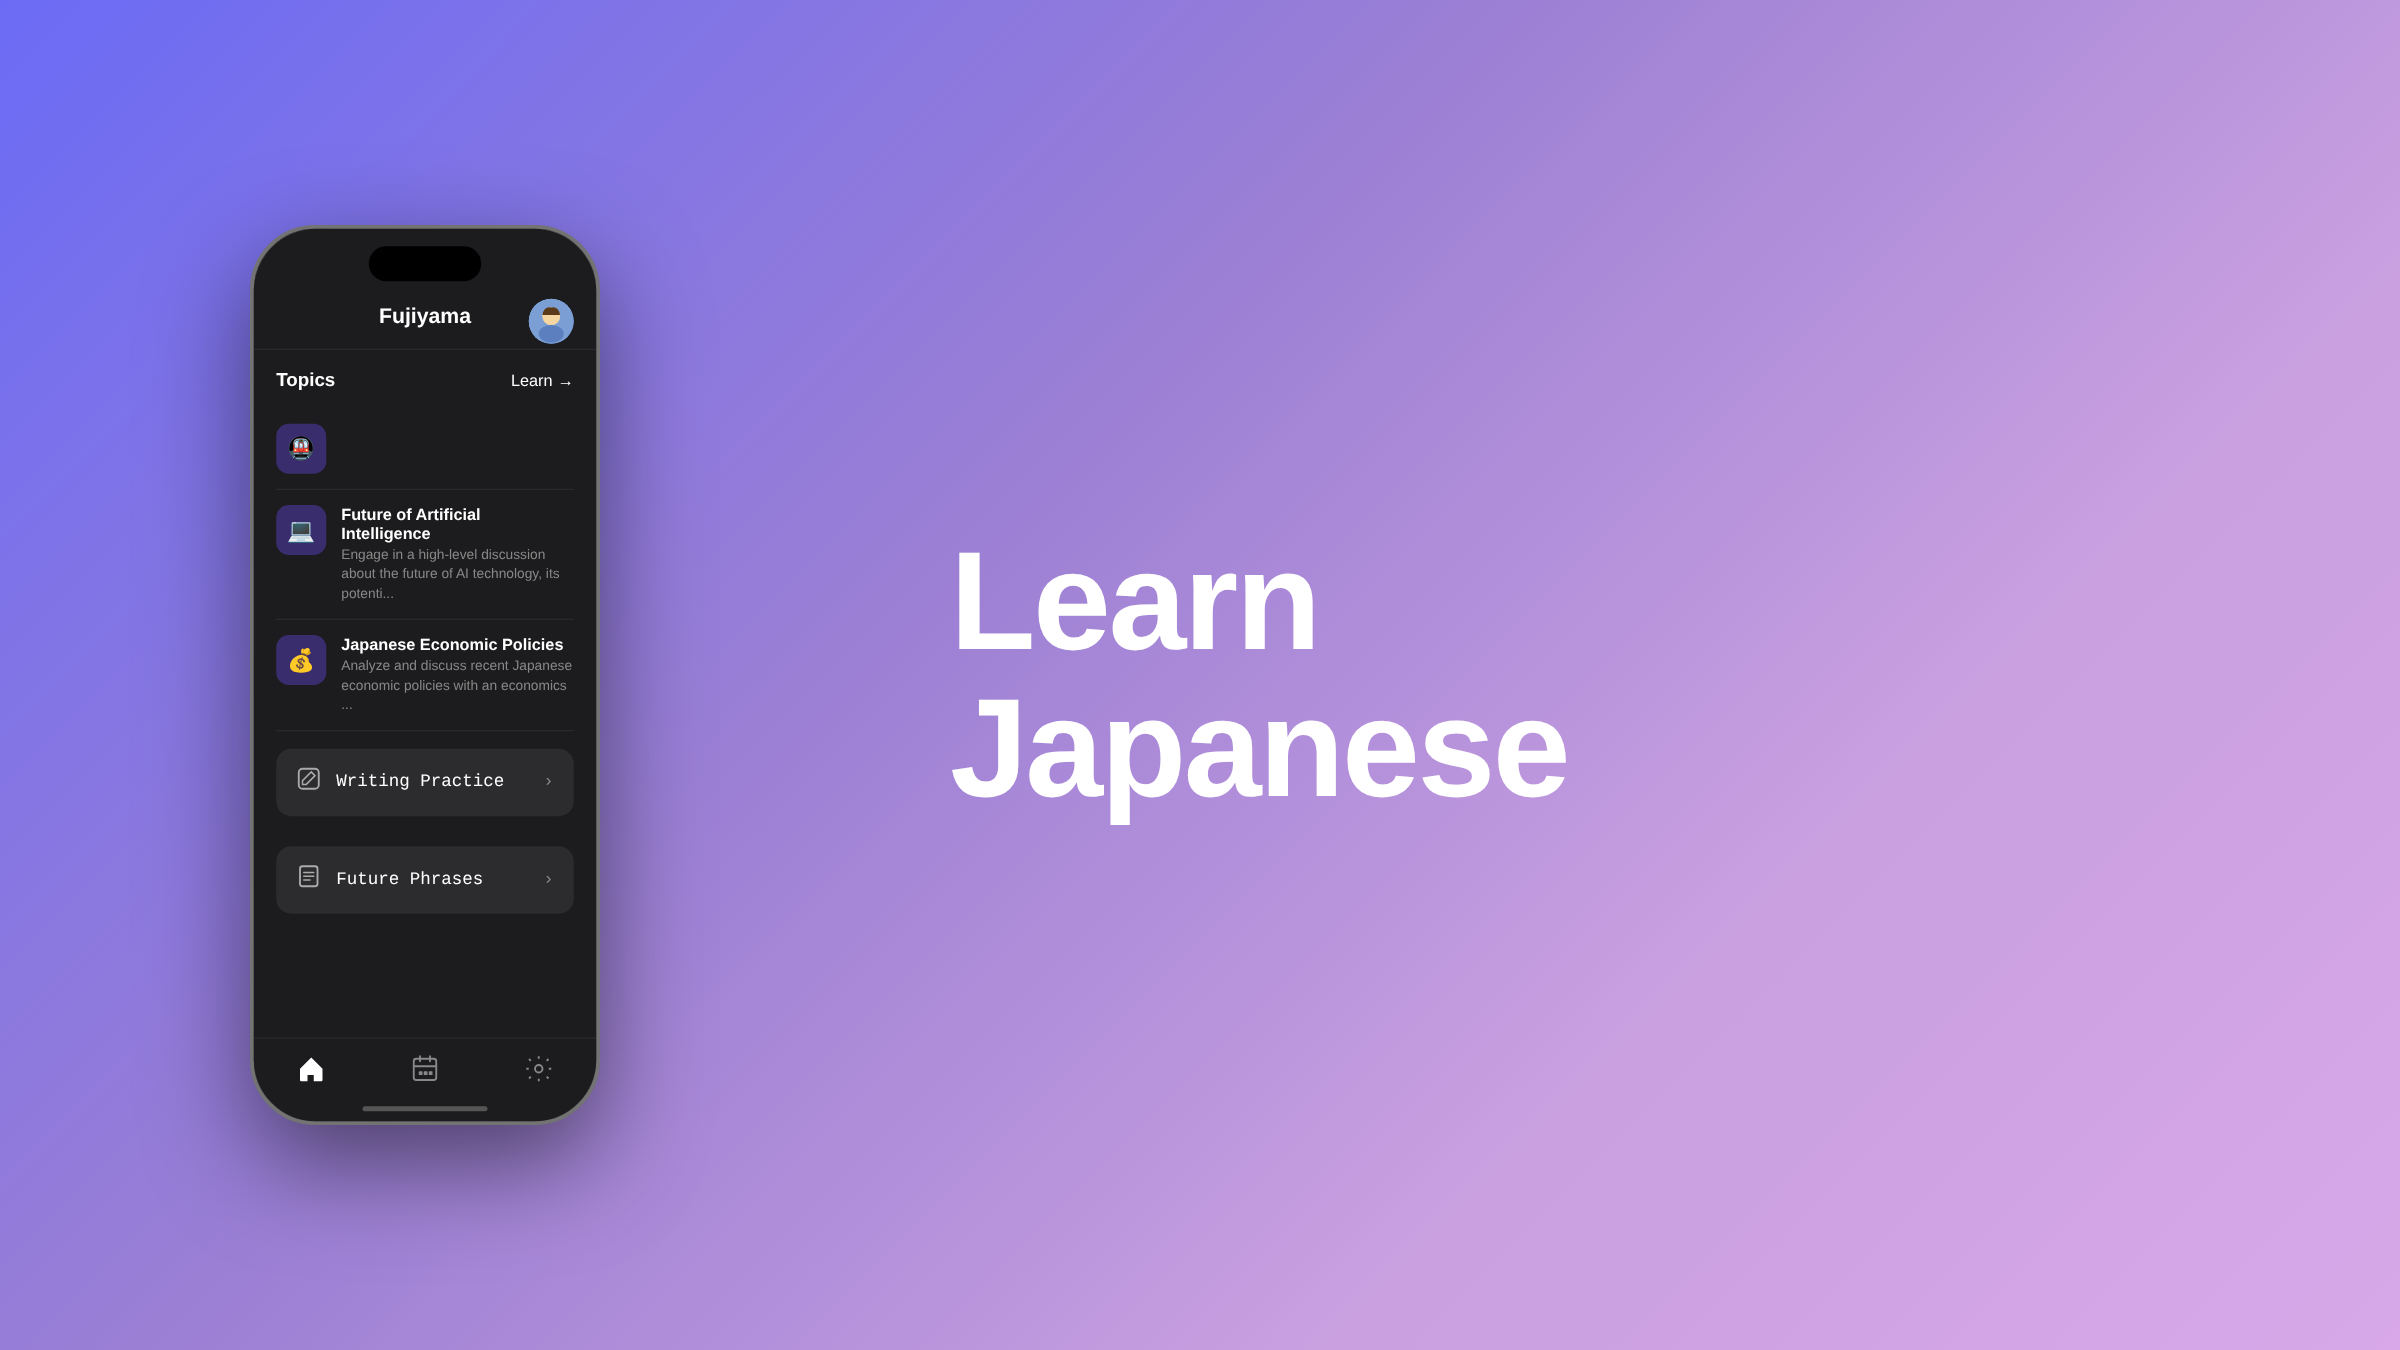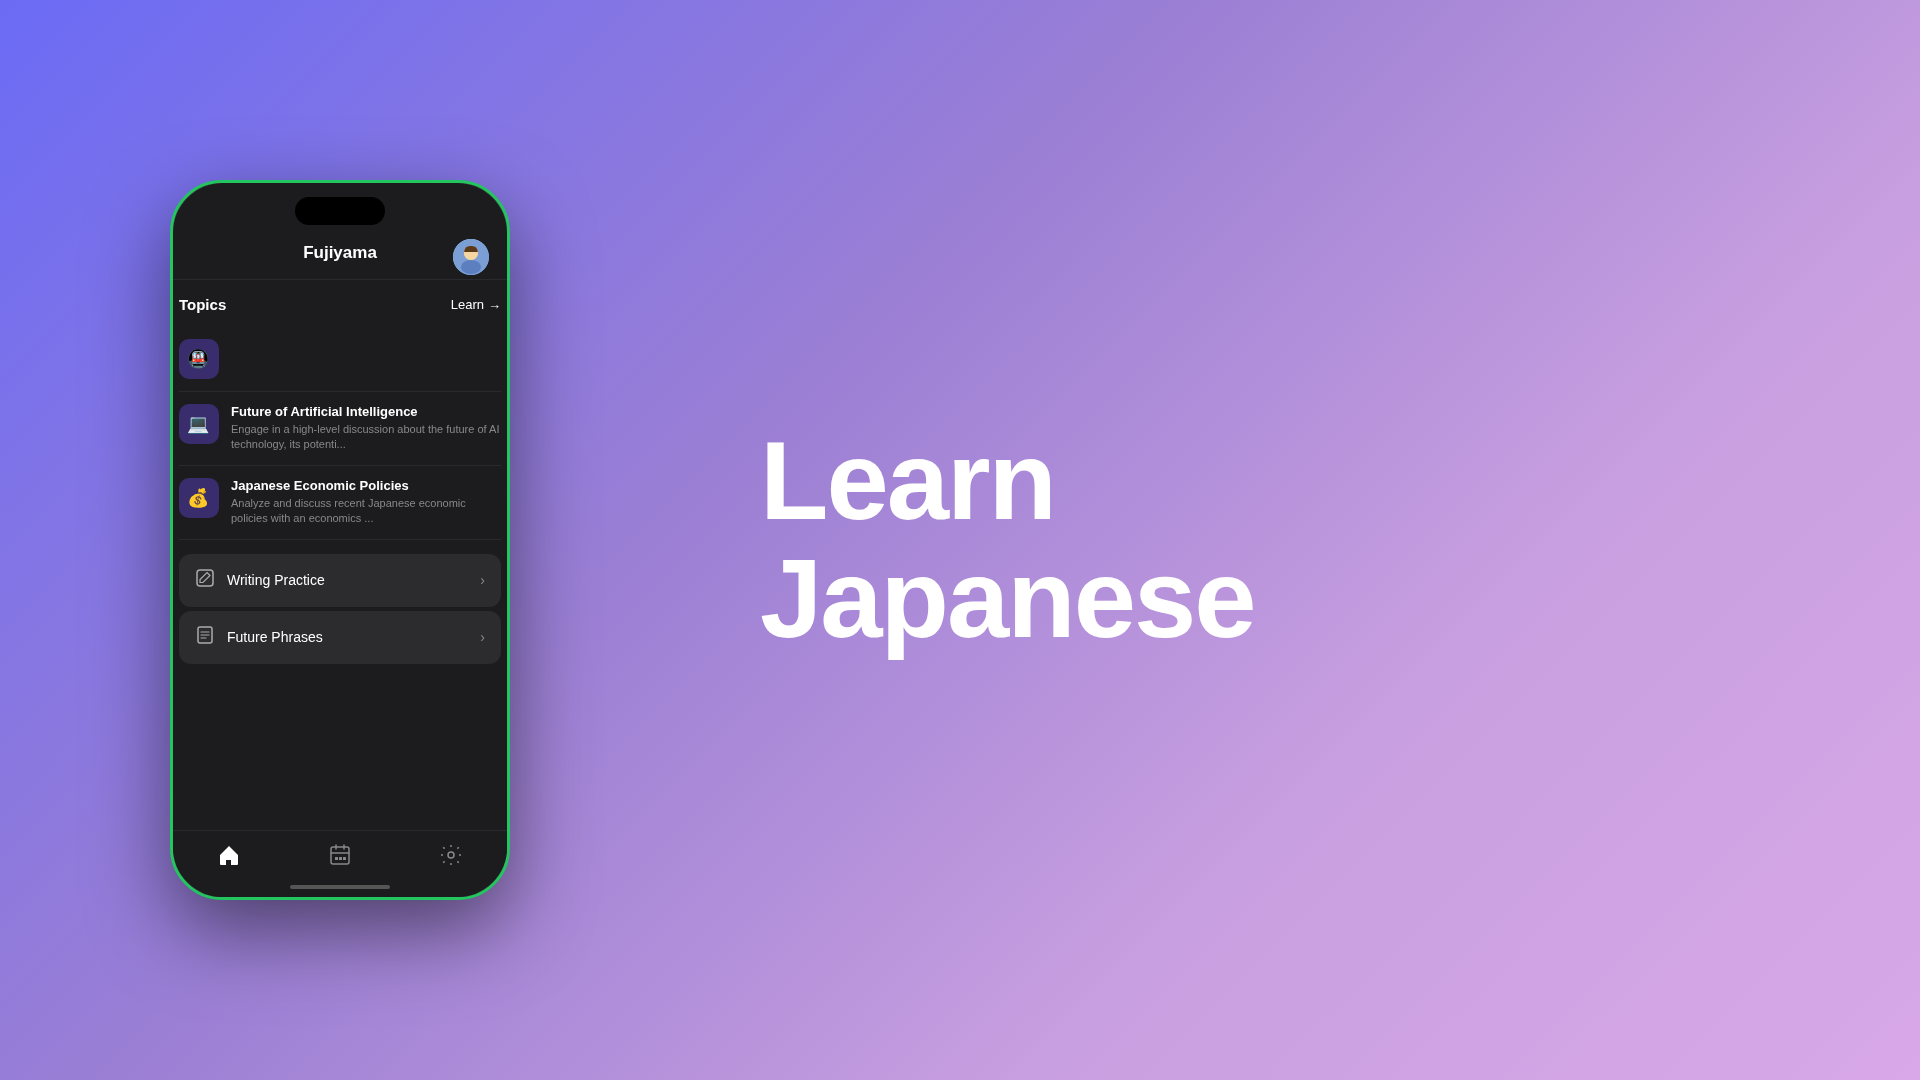--- a/index.html
+++ b/index.html
@@ -19,25 +19,25 @@
     .phone-container {
       width: 680px;
       height: 1080px;
       display: flex;
       align-items: center;
       justify-content: center;
       flex-shrink: 0;
     }
 
     .phone-frame {
-      width: 340px;
+      width: 280px;
       height: 720px;
       background: #1a1a1a;
       border-radius: 52px;
-      border: 3px solid #22c55e;
+      border: 3px solid #737373;
       position: relative;
       box-shadow: 0 30px 80px rgba(0,0,0,0.5), inset 0 0 0 1px #555;
       overflow: hidden;
     }
 
     
     .dynamic-island {
       position: absolute;
       top: 14px;
       left: 50%;
@@ -99,21 +99,21 @@
       border-radius: 50%;
       background: linear-gradient(135deg, #89CFF0, #6B8DD6);
       display: flex;
       align-items: center;
       justify-content: center;
       font-size: 18px;
     }
 
     
     .app-content {
-      padding: 16px 6px;
+      padding: 16px 18px;
       overflow-y: auto;
       height: calc(100% - 130px);
     }
 
     
     .section-header {
       display: flex;
       align-items: center;
       justify-content: space-between;
       margin-bottom: 14px;
@@ -177,22 +177,23 @@
     }
 
     
     .action-btn {
       display: flex;
       align-items: center;
       justify-content: space-between;
       background: #2c2c2e;
       border-radius: 12px;
       padding: 14px 16px;
-      margin-bottom: 4px;
+      margin-bottom: 24px;
       cursor: pointer;
+      font-family: Liberation Mono, monospace;
     }
 
     .action-btn-left {
       display: flex;
       align-items: center;
       gap: 12px;
     }
 
     .action-btn-icon {
       color: #aaa;

